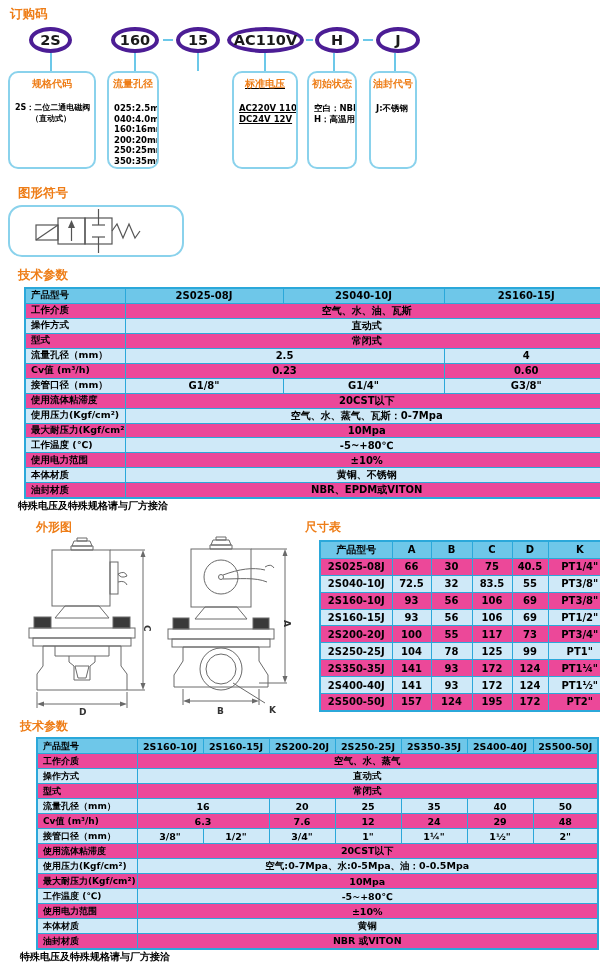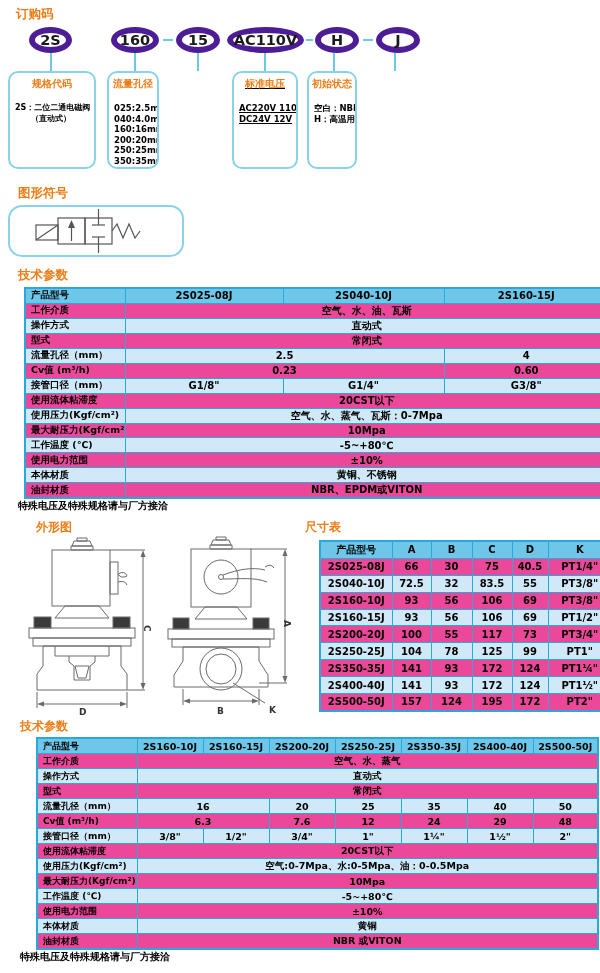--- a/index.html
+++ b/index.html
@@ -1,20 +1,20 @@
 <!DOCTYPE html>
 <html><head>
 <meta charset="utf-8">
 <style>
   html,body{margin:0;padding:0;background:#fff;}
   .page{position:relative;width:600px;height:973px;background:#fff;overflow:hidden;
         font-family:"DejaVu Sans",sans-serif;color:#000;}
   .sec-title{position:absolute;color:#ee7d17;font-weight:bold;font-size:12.5px;white-space:nowrap;}
   
-  .oval{position:absolute;top:27px;height:26px;border:6px solid #4c1d95;border-radius:50%;
+  .oval{position:absolute;top:27px;height:26px;border:4px solid #4c1d95;border-radius:50%;
         display:flex;align-items:center;justify-content:center;font-weight:bold;
         font-size:14.5px;color:#1a1a1a;background:#fff;box-sizing:border-box;}
   .dash{position:absolute;top:39px;height:2px;background:#6cc8e9;}
   .vline{position:absolute;width:2px;background:#6cc8e9;}
   .obox{position:absolute;top:71px;height:98px;border:2px solid #8ad2ec;border-radius:10px;
         background:#fff;box-sizing:border-box;overflow:hidden;}
   .obox-title{color:#ee7d17;font-weight:bold;font-size:10px;text-align:center;margin:4px 0 12px 0;white-space:nowrap;}
   .obox-line{font-size:8.5px;font-weight:bold;line-height:10.6px;padding-left:5px;white-space:nowrap;}
   .obox-sm .obox-line{font-size:8px;line-height:9.6px;padding-left:7px;}
   
@@ -37,21 +37,21 @@
   #table2 .lbl{font-size:9px;}
   .note{position:absolute;font-size:10px;font-weight:bold;white-space:nowrap;}
   svg text{font-family:"DejaVu Sans",sans-serif;font-size:9px;font-weight:bold;fill:#333;}
   .drawing{position:absolute;}
 </style>
 </head>
 <body>
 
 <div class="page">
 
-  <div class="sec-title" style="left:16px;top:6px;">订购码</div>
+  <div class="sec-title" style="left:10px;top:6px;">订购码</div>
 
   <div class="oval" style="left:29px;width:43px;">2S</div>
   <div class="oval" style="left:111px;width:48px;">160</div>
   <div class="oval" style="left:176px;width:44px;">15</div>
   <div class="oval" style="left:227px;width:77px;">AC110V</div>
   <div class="oval" style="left:315px;width:44px;">H</div>
   <div class="oval" style="left:376px;width:44px;">J</div>
 
   <div class="dash" style="left:163px;width:10px;"></div>
   <div class="dash" style="left:306px;width:7px;"></div>
@@ -82,20 +82,24 @@
   </div>
   <div class="obox" style="left:232px;width:66px;text-decoration:underline;">
     <div class="obox-title">标准电压</div>
     <div class="obox-line" style="margin-top:10px;">AC220V 110V</div>
     <div class="obox-line">DC24V 12V</div>
   </div>
   <div class="obox" style="left:307px;width:50px;">
     <div class="obox-title">初始状态</div>
     <div class="obox-line">空白：NBR</div>
     <div class="obox-line">H：高温用</div>
+  </div>
+  <div class="obox" style="left:369px;width:48px;">
+    <div class="obox-title">油封代号</div>
+    <div class="obox-line">J:不锈钢</div>
   </div>
 
   <div class="sec-title" style="left:18px;top:185px;">图形符号</div>
   <div class="symbol-box">
     <svg width="172" height="48" viewBox="0 0 172 48">
       <g stroke="#555" fill="none" stroke-width="1.2">
         <rect x="26" y="18" width="22" height="15"></rect>
         <line x1="26" y1="33" x2="48" y2="18"></line>
         <rect x="48" y="11" width="27" height="26"></rect>
         <rect x="75" y="11" width="27" height="26"></rect>

